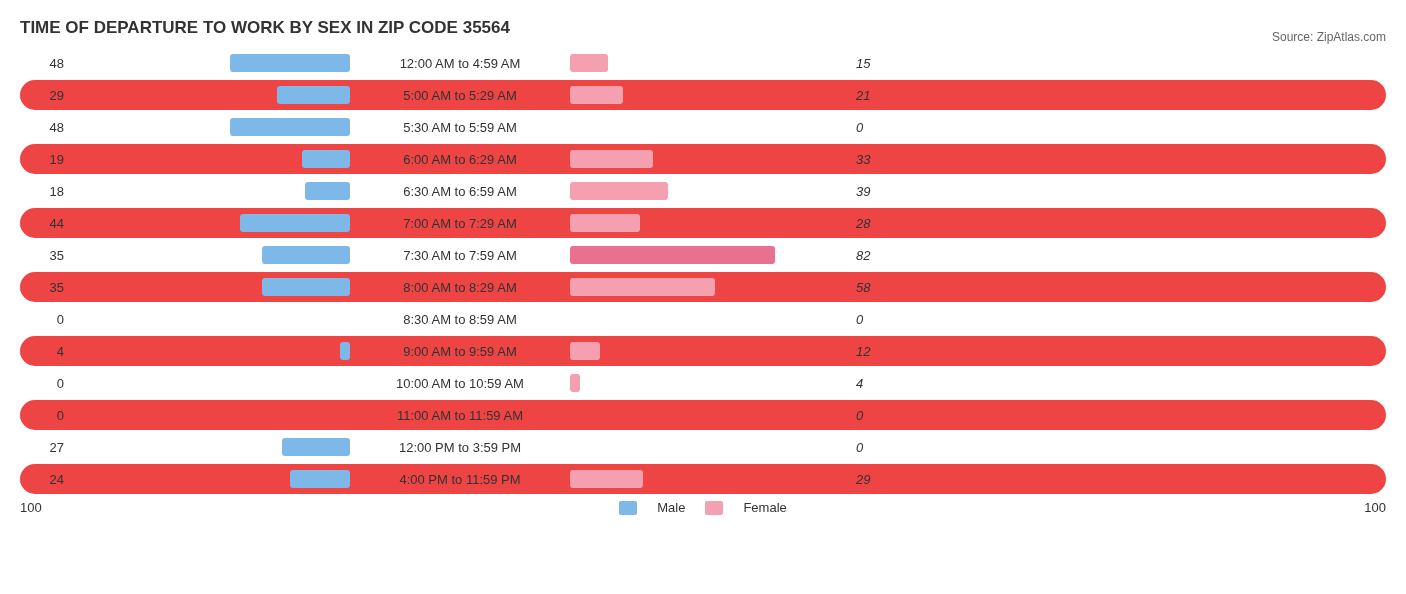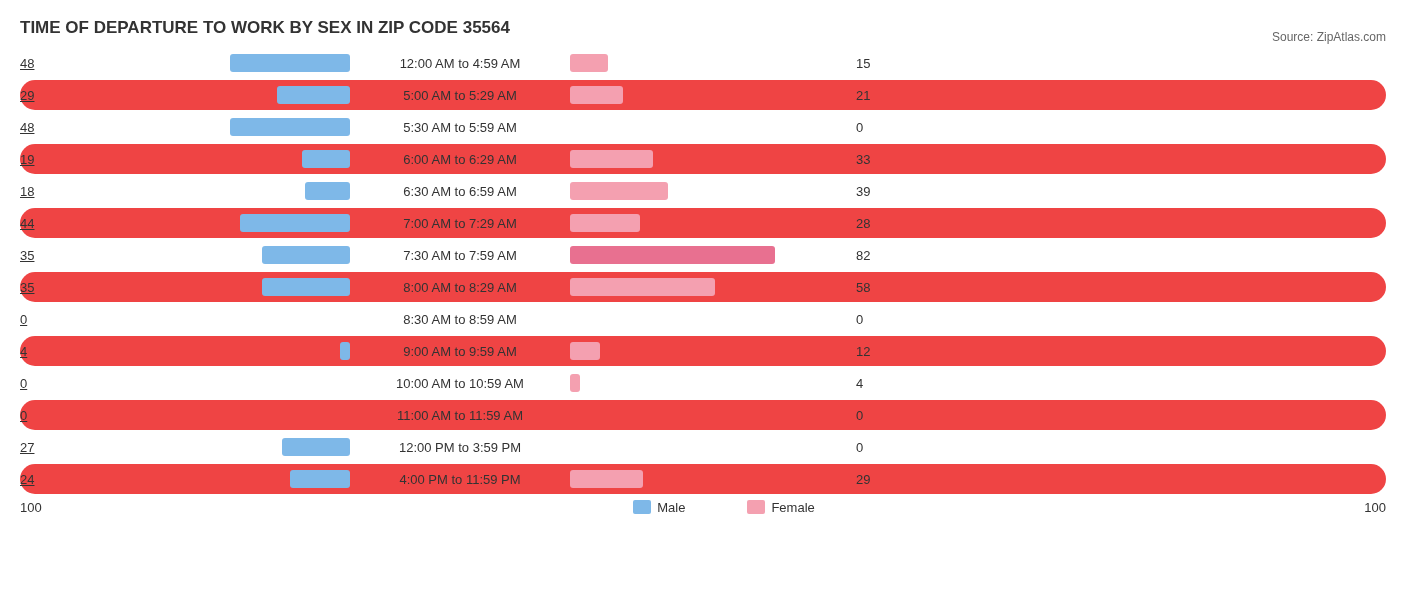--- a/index.html
+++ b/index.html
@@ -42,26 +42,25 @@
     .bar-row.alt-bg {
       background-color: #ef4444;
       border-radius: 15px;
     }
     .bar-row.white-bg {
       background-color: #ffffff;
       border-radius: 15px;
     }
     .left-value {
       width: 50px;
-      text-align: left;
+      text-align: right;
       font-size: 13px;
       color: #333;
       padding-right: 6px;
       flex-shrink: 0;
-      text-decoration: underline;
     }
     .left-bar-area {
       width: 280px;
       display: flex;
       justify-content: flex-end;
       align-items: center;
       flex-shrink: 0;
     }
     .left-bar {
       height: 18px;
@@ -88,20 +87,21 @@
       background-color: #f4a0b0;
       border-radius: 3px;
     }
     .right-value {
       width: 50px;
       text-align: left;
       font-size: 13px;
       color: #333;
       padding-left: 6px;
       flex-shrink: 0;
+      font-style: italic;
     }
     .bottom-area {
       display: flex;
       justify-content: space-between;
       align-items: center;
       margin-top: 6px;
       padding: 0 0px;
     }
     .bottom-scale {
       font-size: 13px;
@@ -113,23 +113,22 @@
     }
     .legend {
       display: flex;
       gap: 20px;
       align-items: center;
       font-size: 13px;
       color: #333;
     }
     .legend-item {
       display: flex;
-      align-items: flex-start;
-      gap: 6px;
-      margin-left: 42px;
+      align-items: center;
+      gap: 20px;
     }
     .legend-box {
       width: 18px;
       height: 14px;
       border-radius: 2px;
     }
     .legend-box.male { background-color: #7eb8e8; }
     .legend-box.female { background-color: #f4a0b0; }
   </style>
 </head>

